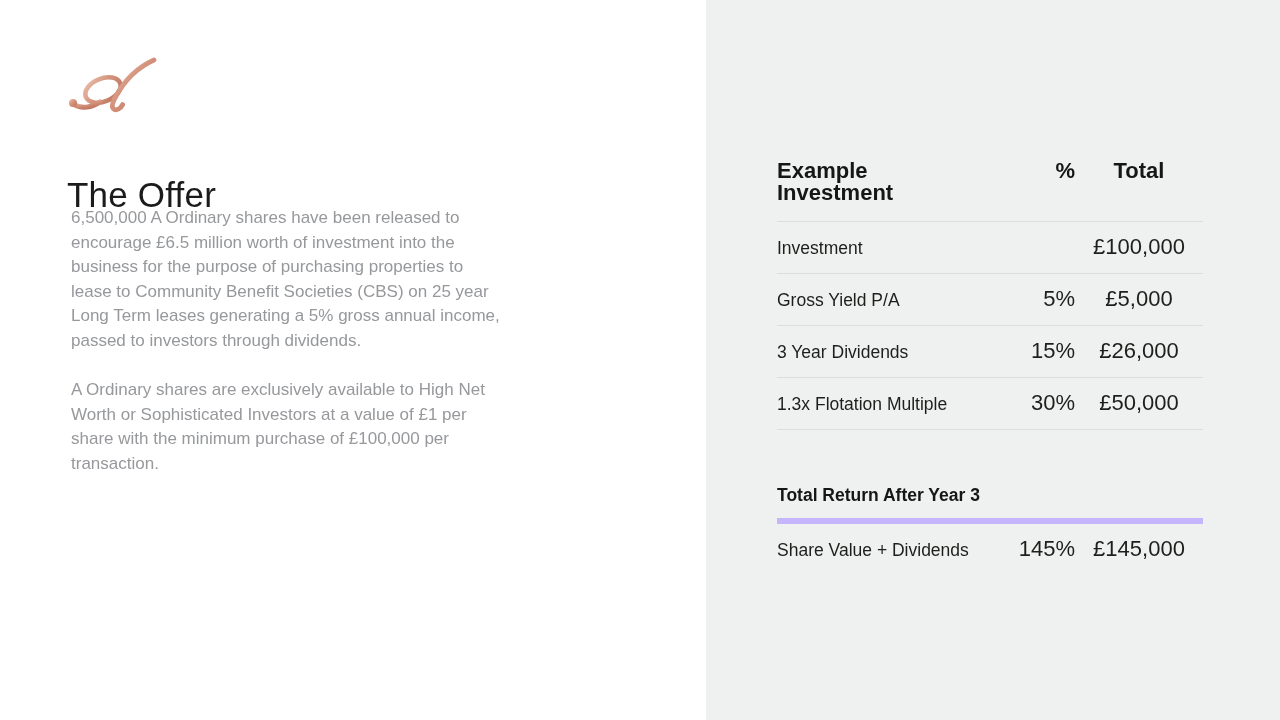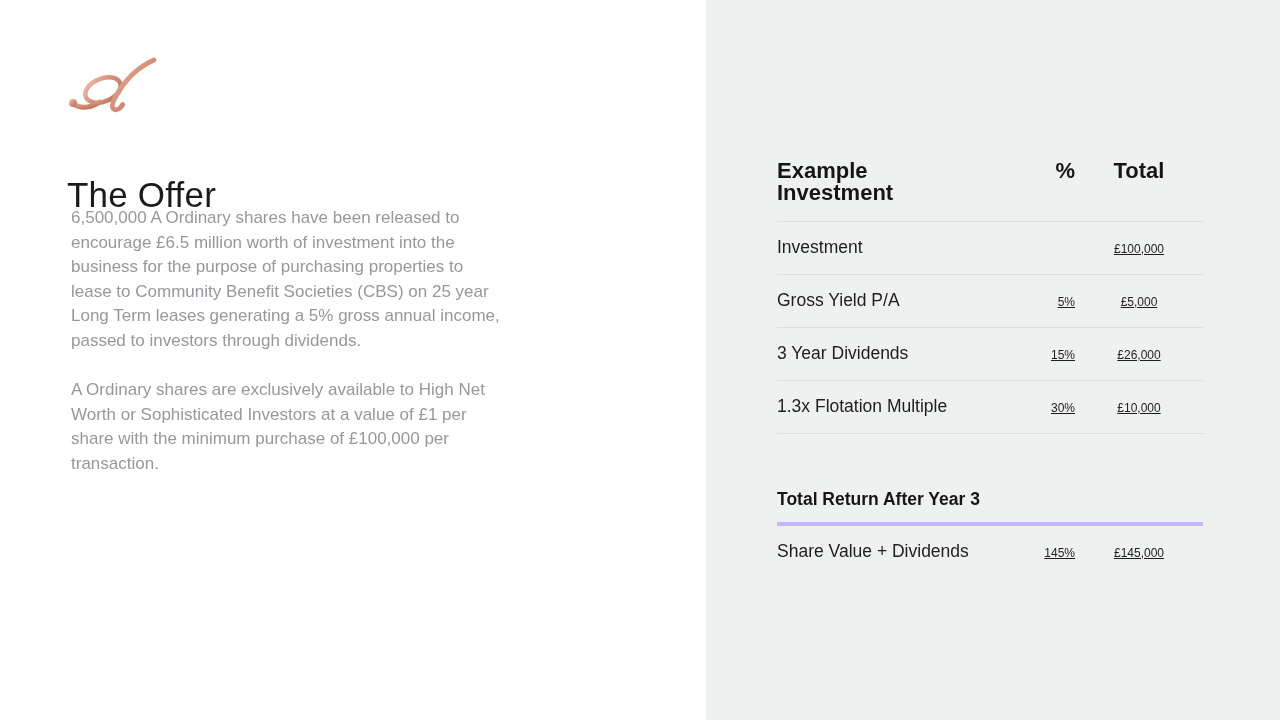--- a/index.html
+++ b/index.html
@@ -53,28 +53,28 @@
     font-weight: 700; font-size: 22px; line-height: 22px;
     padding-bottom: 17px;
     border-bottom: 1px solid #dcdedd;
     color: #161616;
   }
   .tdata {
     font-size: 17.5px; line-height: 24px;
     padding: 13px 0;
     border-bottom: 1px solid #dcdedd;
   }
-  .tdata .t-pct, .tdata .t-total { font-size: 12px; text-decoration: underline; }
+  .tdata .t-pct, .tdata .t-total { font-size: 22px; }
 
   .summary-head {
     margin-top: 53px;
     font-weight: 700; font-size: 17.5px; line-height: 24px;
     color: #161616;
     padding-bottom: 11px;
-    border-bottom: 4px solid #c4b5fd;
+    border-bottom: 6px solid #c4b5fd;
   }
   .summary-row { border-bottom: none; }
   .table-note {
     margin-top: 7px;
     font-size: 11.7px; line-height: 15px;
     color: #2a2a2c;
     padding-left: 3px;
   }
 </style>
 </head>
@@ -132,21 +132,21 @@
 
     <div class="trow tdata">
       <div class="t-label">3 Year Dividends</div>
       <div class="t-pct">15%</div>
       <div class="t-total">£26,000</div>
     </div>
 
     <div class="trow tdata">
       <div class="t-label">1.3x Flotation Multiple</div>
       <div class="t-pct">30%</div>
-      <div class="t-total">£10,000</div>
+      <div class="t-total">£50,000</div>
     </div>
 
     <div class="summary-head">Total Return After Year 3</div>
 
     <div class="trow tdata summary-row">
       <div class="t-label">Share Value + Dividends</div>
       <div class="t-pct">145%</div>
       <div class="t-total">£145,000</div>
     </div>
 

